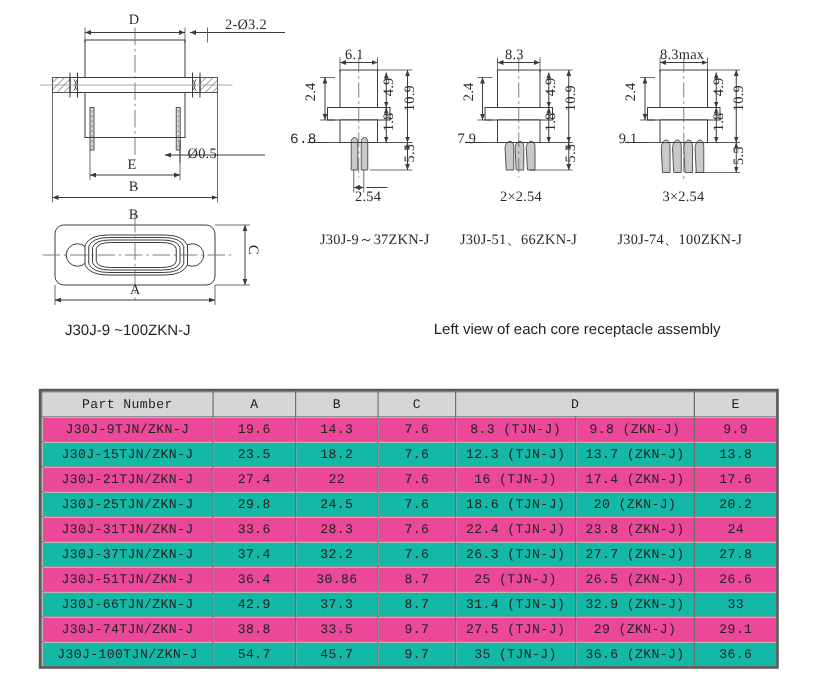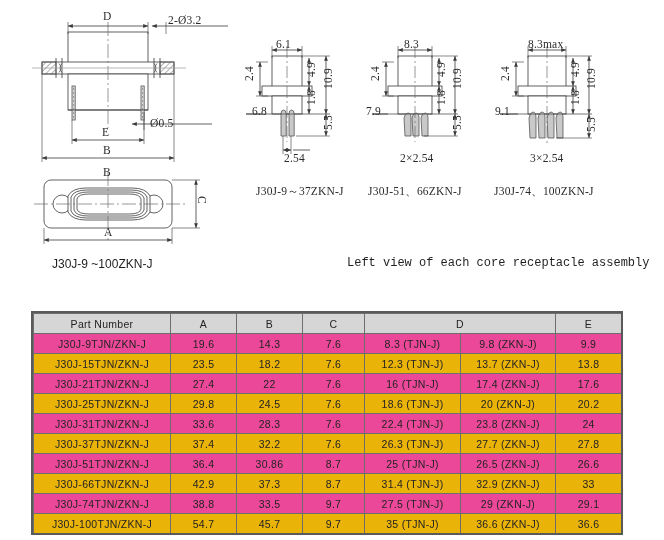--- a/index.html
+++ b/index.html
@@ -46,38 +46,38 @@
   .tablewrap {
     position: absolute;
     left: 33px;
     top: 313px;
     width: 588px;
   }
   table.spec {
     border-collapse: collapse;
     width: 588px;
     table-layout: fixed;
-    font-family: Liberation Sans, sans-serif;
+    font-family: Liberation Mono, monospace;
     font-size: 10.5px;
     color: #232323;
   }
   table.spec td, table.spec th {
     border: 1px solid #6e6e6e;
     text-align: center;
     vertical-align: middle;
     height: 19px;
     padding: 0 1px;
     font-weight: normal;
     letter-spacing: 0.3px;
     white-space: nowrap;
     overflow: hidden;
   }
   table.spec thead th { background: #d6d6d6; }
   table.spec tbody tr.shade td { background: #ec4899; }
-  table.spec tbody tr.plain td { background: #eab308; }
+  table.spec tbody tr.plain td { background: #14b8a6; }
   .outerbox {
     position: absolute;
     left: 31px;
     top: 311px;
     width: 592px;
     height: 224px;
     border: 2px solid #5a5a5a;
     box-sizing: border-box;
     pointer-events: none;
   }
@@ -266,36 +266,36 @@
         <line x1="589" y1="56" x2="589" y2="114" marker-start="url(#arS)" marker-end="url(#ar)"></line>
         <line x1="566" y1="56" x2="592" y2="56" stroke-width="0.6"></line>
         <line x1="589" y1="114" x2="589" y2="138" marker-start="url(#arS)" marker-end="url(#ar)"></line>
         <line x1="556" y1="138" x2="592" y2="138" stroke-width="0.6"></line>
         <line x1="500" y1="114" x2="518" y2="114"></line>
       </g>
     </g>
   </svg>
 
   <div class="cap-serif" style="left:103px; top:10px;">D</div>
-  <div class="cap-serif" style="left:168px; top:14px;">2-Ø3.2</div>
+  <div class="cap-serif" style="left:180px; top:14px;">2-Ø3.2</div>
   <div class="cap-serif" style="left:150px; top:117px;">Ø0.5</div>
   <div class="cap-serif" style="left:102px; top:126px;">E</div>
   <div class="cap-serif" style="left:103px; top:144px;">B</div>
 
   <div class="cap-serif" style="left:103px; top:166px;">B</div>
   <div class="cap-serif" style="left:196px; top:196px; writing-mode:vertical-rl;">C</div>
   <div class="cap-serif" style="left:104px; top:226px;">A</div>
   <div class="cap-sans" style="left:52px; top:257px;">J30J-9 ~100ZKN-J</div>
 
   <div class="cap-serif" style="left:276px; top:38px;">6.1</div>
   <div class="cap-serif" style="left:243px; top:66px; writing-mode:vertical-rl; transform:rotate(180deg);">2.4</div>
   <div class="cap-serif" style="left:305px; top:62px; writing-mode:vertical-rl; transform:rotate(180deg);">4.9</div>
   <div class="cap-serif" style="left:305px; top:90px; writing-mode:vertical-rl; transform:rotate(180deg);">1.8</div>
   <div class="cap-serif" style="left:322px; top:68px; writing-mode:vertical-rl; transform:rotate(180deg);">10.9</div>
-  <div class="cap-serif" style="left:252px; top:105px;">6.8</div>
+  <div class="cap-serif" style="left:232px; top:105px;font-family:Liberation Mono, monospace;">6.8</div>
   <div class="cap-serif" style="left:322px; top:115px; writing-mode:vertical-rl; transform:rotate(180deg);">5.5</div>
   <div class="cap-serif" style="left:284px; top:152px;">2.54</div>
 
   <div class="cap-serif" style="left:404px; top:38px;">8.3</div>
   <div class="cap-serif" style="left:369px; top:66px; writing-mode:vertical-rl; transform:rotate(180deg);">2.4</div>
   <div class="cap-serif" style="left:435px; top:62px; writing-mode:vertical-rl; transform:rotate(180deg);">4.9</div>
   <div class="cap-serif" style="left:435px; top:90px; writing-mode:vertical-rl; transform:rotate(180deg);">1.8</div>
   <div class="cap-serif" style="left:451px; top:68px; writing-mode:vertical-rl; transform:rotate(180deg);">10.9</div>
   <div class="cap-serif" style="left:366px; top:105px;">7.9</div>
   <div class="cap-serif" style="left:451px; top:115px; writing-mode:vertical-rl; transform:rotate(180deg);">5.5</div>
@@ -307,21 +307,21 @@
   <div class="cap-serif" style="left:569px; top:90px; writing-mode:vertical-rl; transform:rotate(180deg);">1.8</div>
   <div class="cap-serif" style="left:585px; top:68px; writing-mode:vertical-rl; transform:rotate(180deg);">10.9</div>
   <div class="cap-serif" style="left:495px; top:105px;">9.1</div>
   <div class="cap-serif" style="left:585px; top:117px; writing-mode:vertical-rl; transform:rotate(180deg);">5.5</div>
   <div class="cap-serif" style="left:530px; top:152px;">3×2.54</div>
 
   <div class="cap-serif" style="left:256px; top:184px;">J30J-9～37ZKN-J</div>
   <div class="cap-serif" style="left:368px; top:184px;">J30J-51、66ZKN-J</div>
   <div class="cap-serif" style="left:494px; top:184px;">J30J-74、100ZKN-J</div>
 
-  <div class="cap-sans" style="left:347px; top:256px;font-family:Liberation Mono, monospace;">Left view of each core receptacle assembly</div>
+  <div class="cap-sans" style="left:347px; top:256px;">Left view of each core receptacle assembly</div>
 
   <div class="tablewrap">
     <table class="spec">
       <colgroup>
         <col class="colpn">
           <col class="colA">
           <col class="colB">
           <col class="colC">
         <col class="colD1">
           <col class="colD2">

